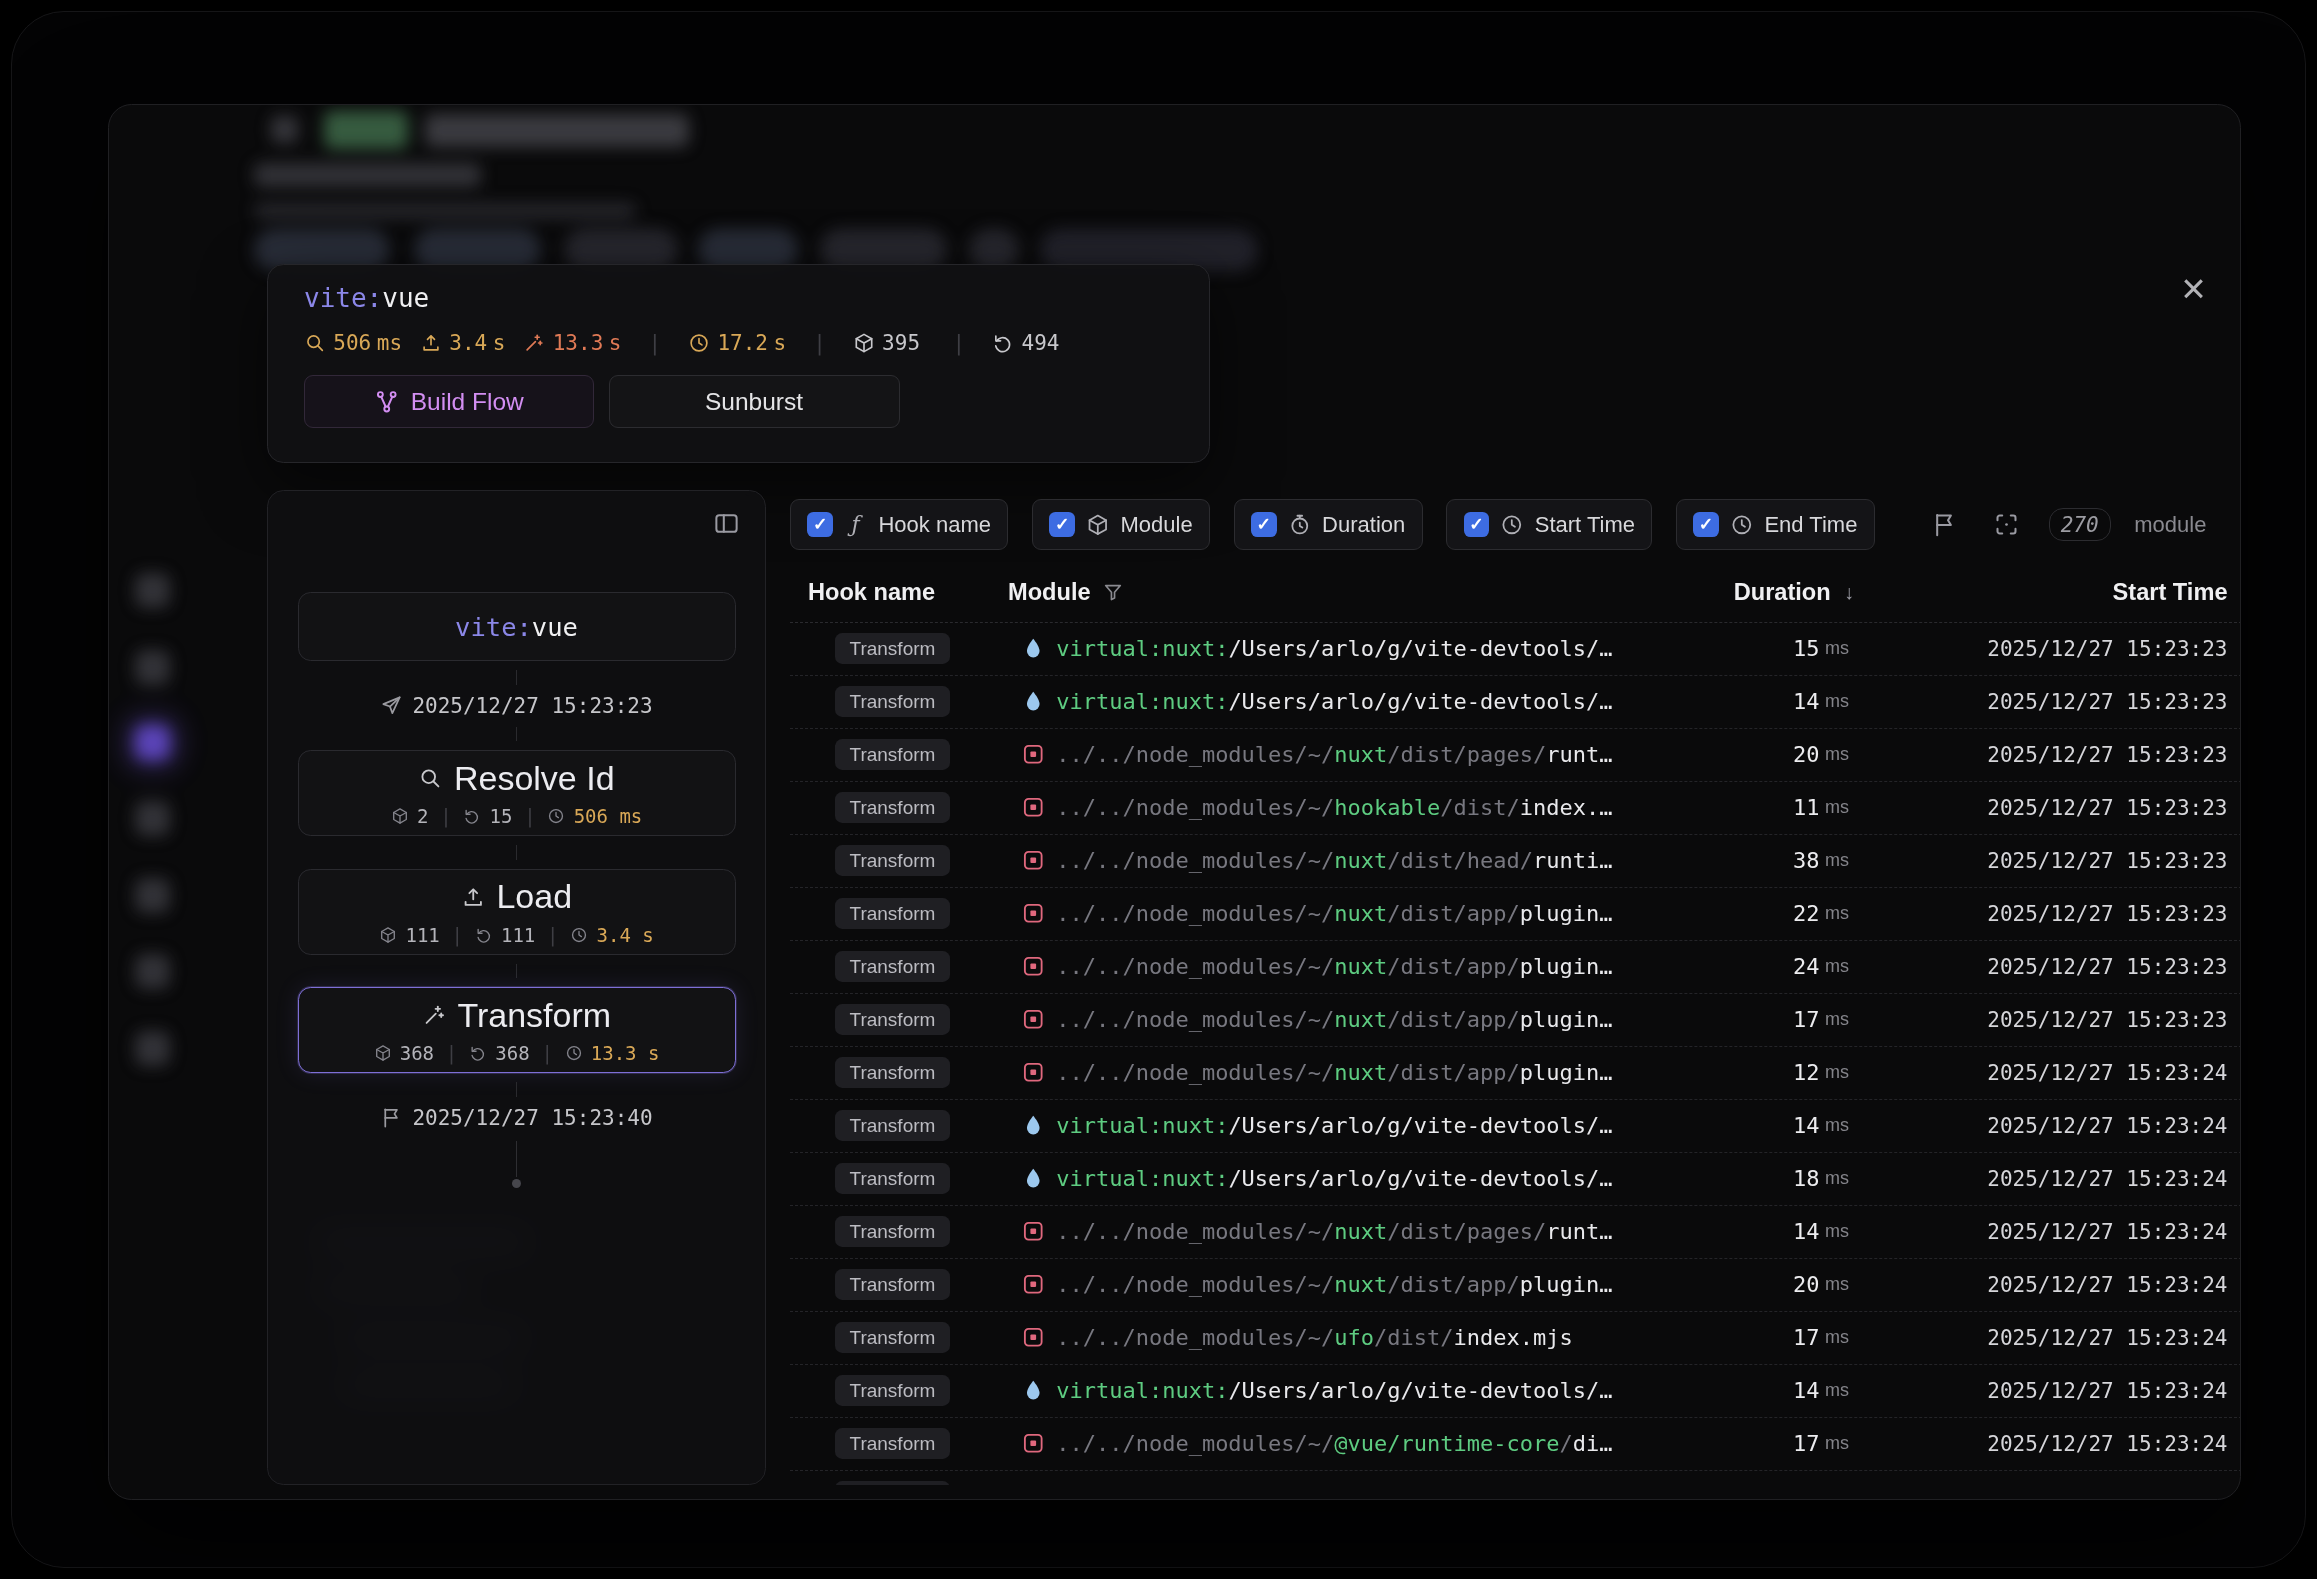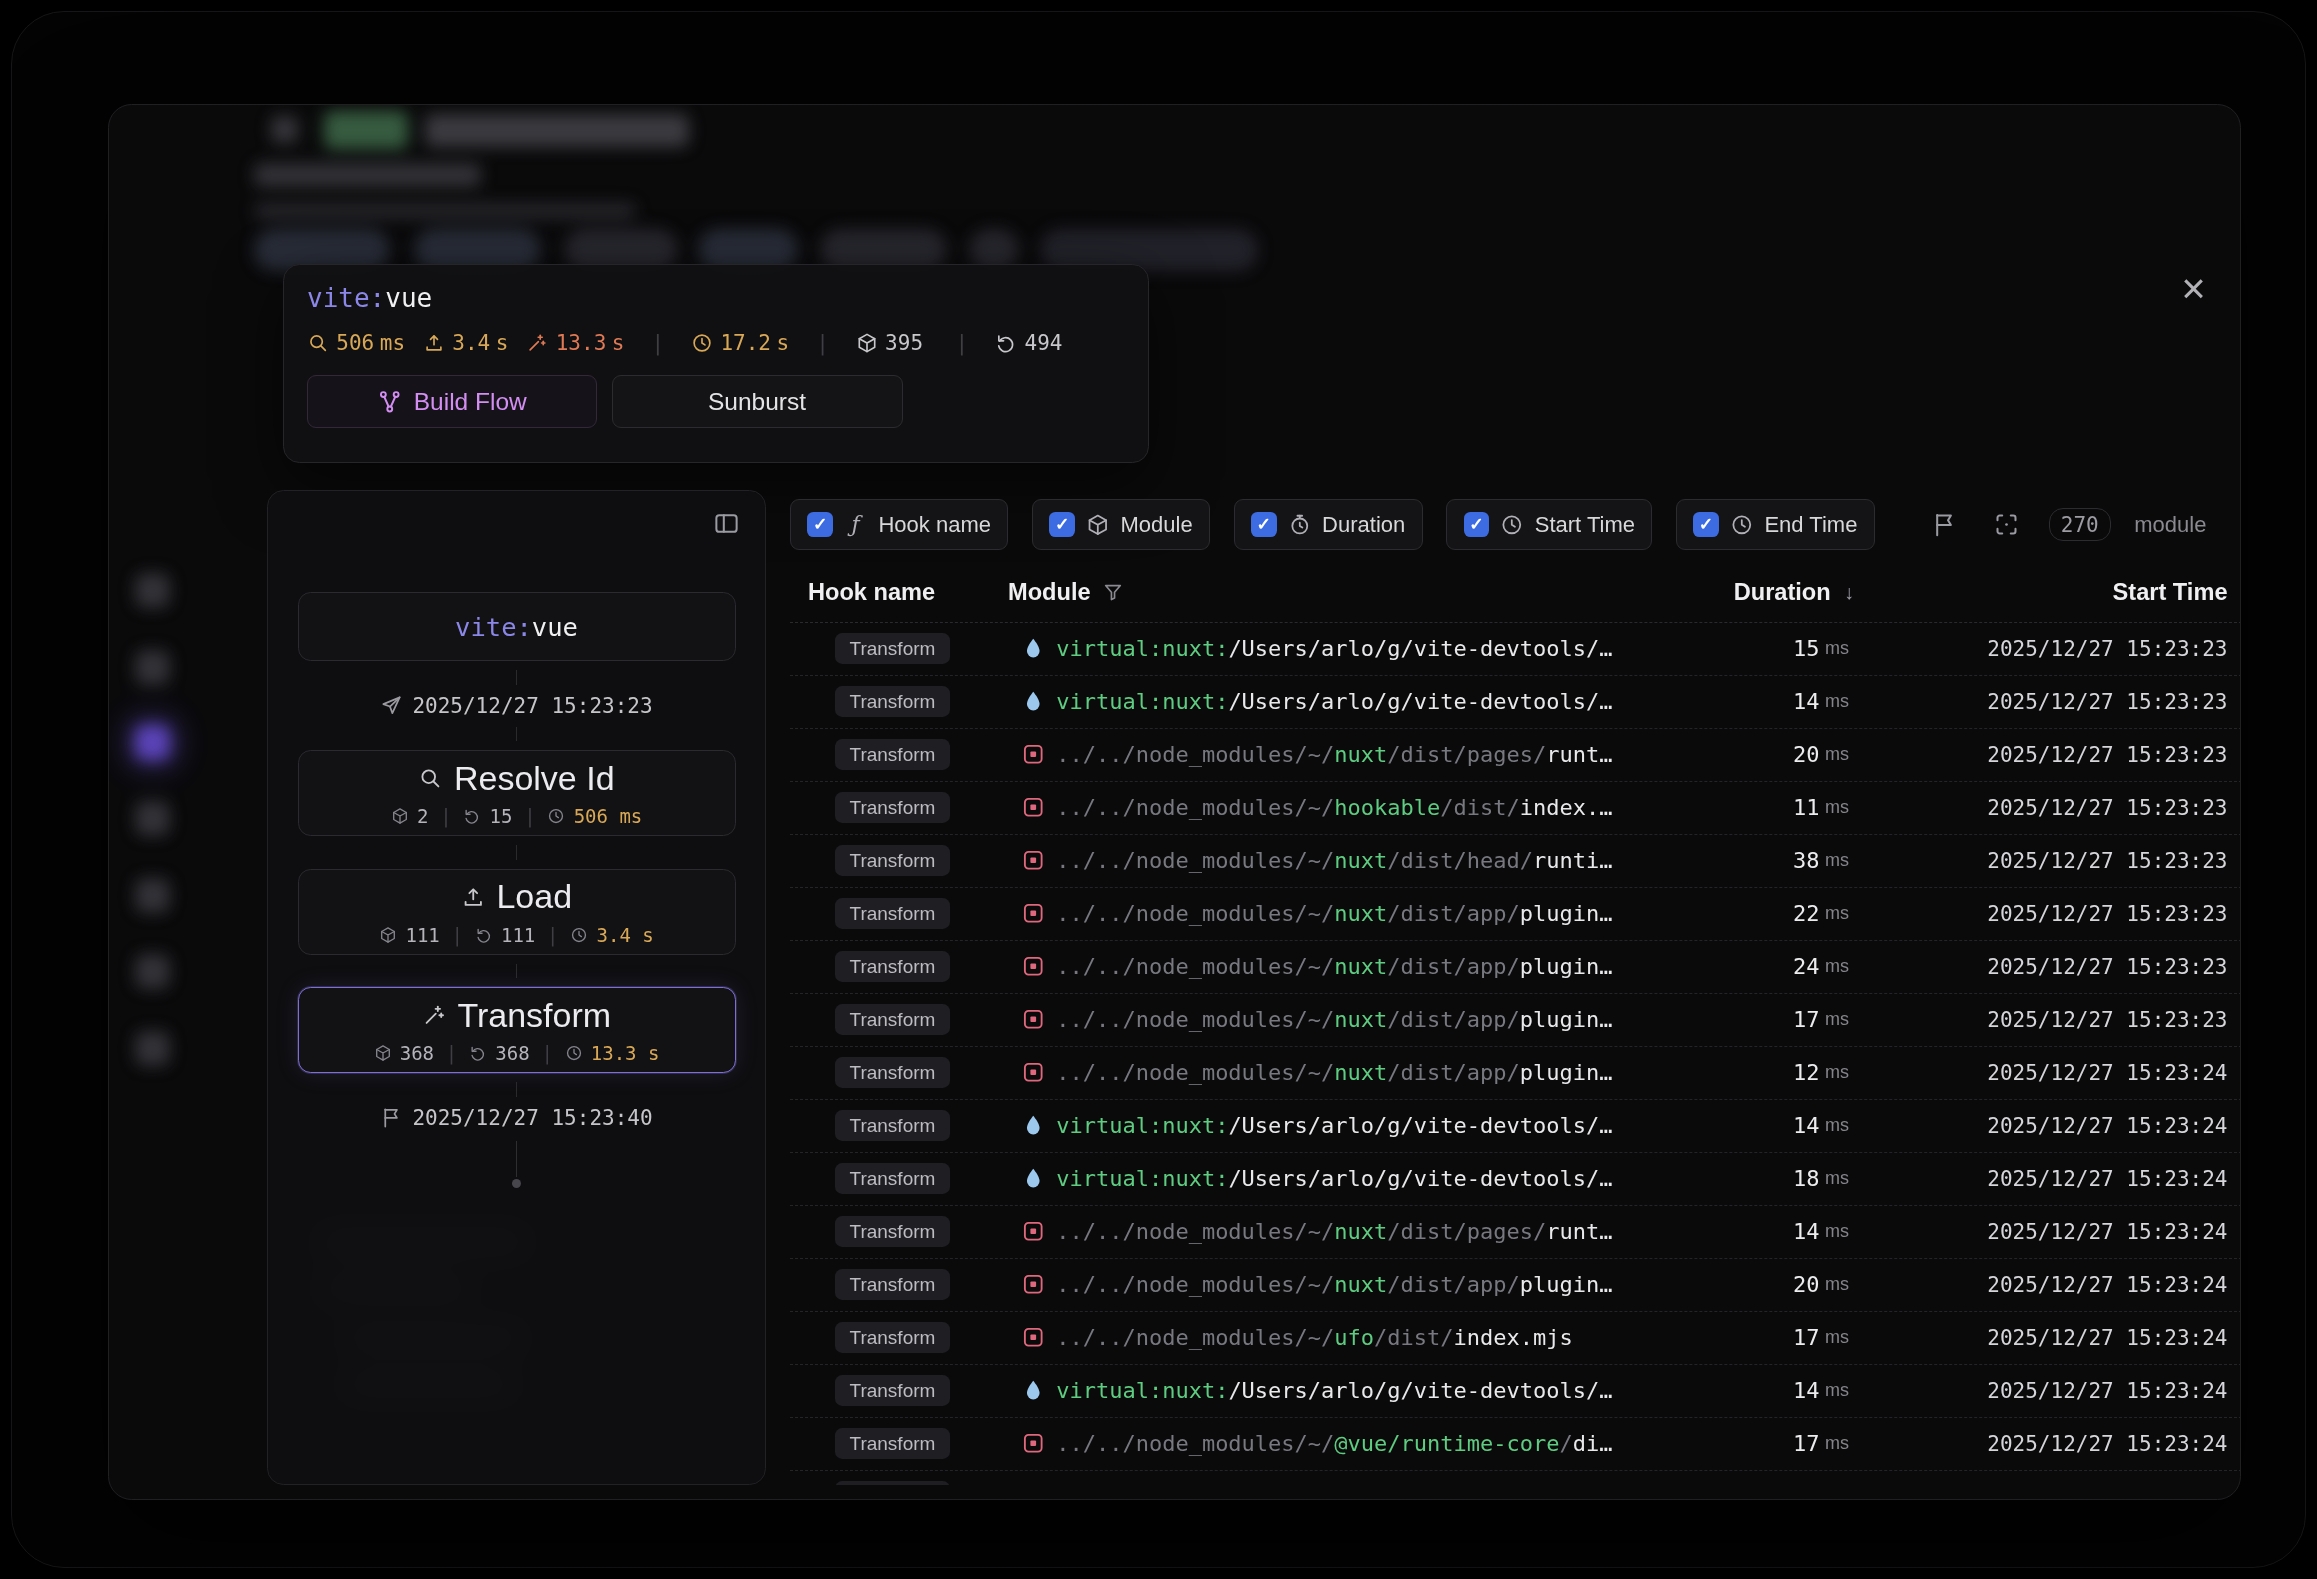--- a/index.html
+++ b/index.html
@@ -19,23 +19,23 @@
   
   .icon { display:inline-flex; align-items:center; justify-content:center; flex:none; }
   .icon svg { width:100%; height:100%; display:block; }
   .icon .g { line-height:1; }
 
   
   .close-btn { position:absolute; left:2057px; top:156px; width:55px; height:55px; background:none; border:none;
     color:#b2b2b6; font-size:42px; font-weight:300; cursor:pointer; font-family:inherit; }
 
   
-  .popup { position:absolute; left:174px; top:159px; width:866px; height:199px;
+  .popup { position:absolute; left:158px; top:159px; width:943px; height:199px;
     background:rgba(17,17,19,.95); border:0.9px solid #26262a; border-radius:16.4px;
-    padding:18px 23px; box-shadow:0 22px 64px rgba(0,0,0,.55); backdrop-filter:blur(12.7px); }
+    padding:18px 36px; box-shadow:0 22px 64px rgba(0,0,0,.55); backdrop-filter:blur(12.7px); }
   .popup-title { font-family:"DejaVu Sans Mono", monospace; font-size:26px; font-weight:normal; }
   .t-prefix { color:#8b87e8; } .t-name { color:#f0f0f2; }
   .popup-stats { display:flex; align-items:center; gap:18px; margin-top:18px;
     font-family:"DejaVu Sans Mono", monospace; font-size:21px; }
   .stat { display:inline-flex; align-items:center; gap:7.3px; }
   .stat .icon { width:22px; height:22px; }
   .stat-unit { margin-left:-1.8px; }
   .stat-sep { color:#3e3e44; margin:0 9px; }
   .popup-buttons { display:flex; gap:14.5px; margin-top:20px; }
   .btn { height:53px; border-radius:9px; border:0.9px solid #2c2c30; background:#141416; color:#e4e4e6;
@@ -82,21 +82,21 @@
     white-space:nowrap; overflow:hidden; }
   .chip { display:inline-flex; align-items:center; gap:11px; height:51px; padding:0 16.4px;
     border:0.9px solid #2c2c30; border-radius:9px; background:#141417; color:#d8d8db; font-size:22px;
     font-family:inherit; cursor:pointer; flex:none; }
   .checkbox { width:25.5px; height:25.5px; border-radius:6.4px; background:#3d6ce2; color:#fff;
     display:inline-flex; align-items:center; justify-content:center; }
   .checkbox .icon { width:18px; height:18px; font-size:17.3px; font-weight:bold; }
   .chip-icon { width:23.6px; height:23.6px; color:#b0b0b6; font-size:23px; }
   .tool-gap { width:3.6px; flex:none; }
   .count-badge { border:0.9px solid #2c2c30; border-radius:14px; padding:3.6px 11px; color:#9c9ca2;
-    font-family:"DejaVu Sans Mono", monospace; font-size:21px; flex:none; }
+    font-family:"DejaVu Sans Mono", monospace; font-size:21px; flex:none;font-style:italic; }
   .modules-label { color:#8a8a90; font-size:22px; flex:none; }
 
   .thead, .trow { display:grid; grid-template-columns:218px minmax(0,1fr) 200px 382px; align-items:center; }
   .thead { height:60px; margin-top:12.7px; border-bottom:0.9px dashed #2a2a2e; flex:none;
     font-weight:bold; font-size:23.6px; color:#f0f0f2; }
   .th.c-hook { padding-left:18px; }
   .c-mod { display:flex; align-items:center; min-width:0; }
   .thead .c-mod { gap:11px; }
   .th-icon { width:22px; height:22px; color:#8a8a90; font-size:20px; }
   .c-dur { display:flex; justify-content:flex-end; align-items:center; }

